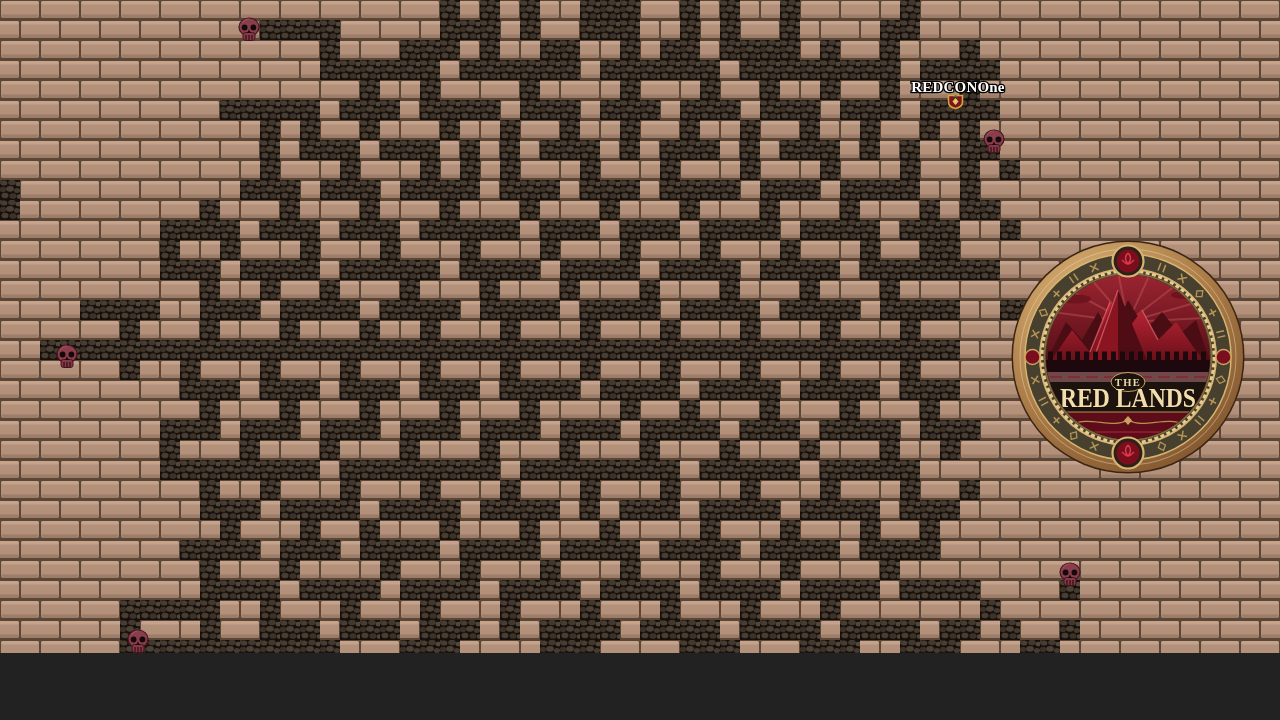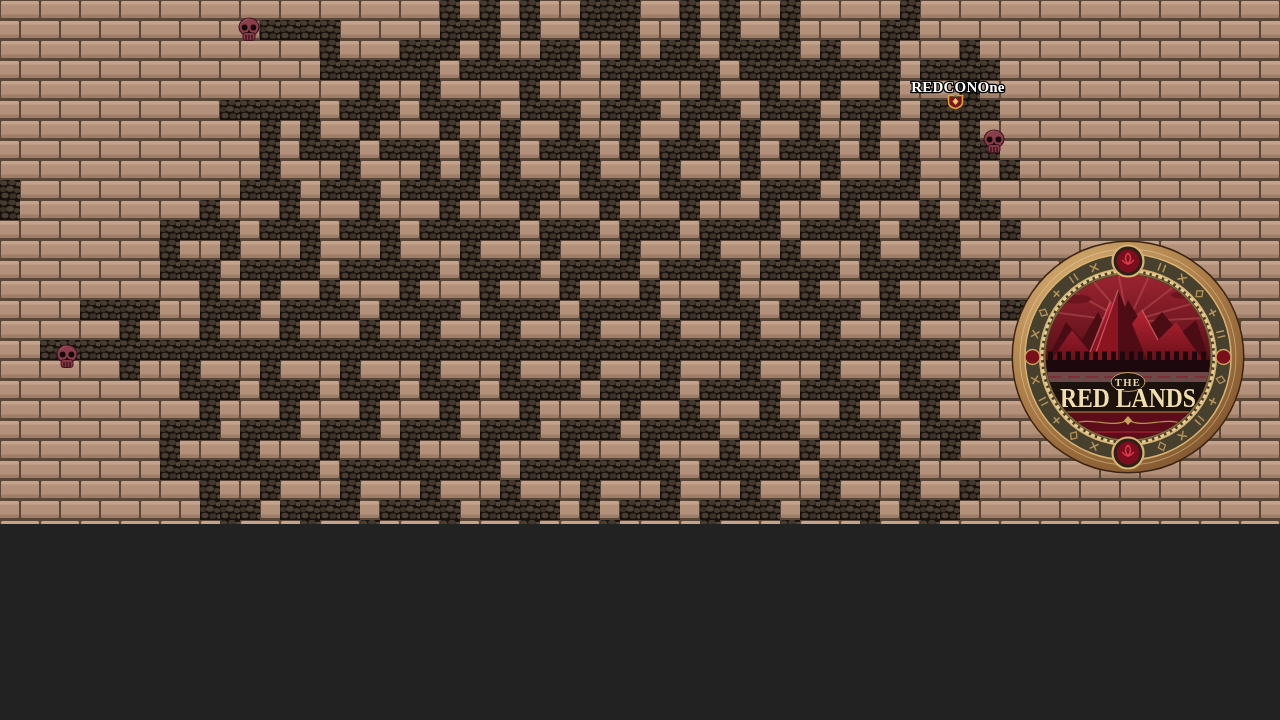--- a/index.html
+++ b/index.html
@@ -1,16 +1,16 @@
 <!DOCTYPE html>
 <html><head>
 <meta charset="utf-8">
 <style>
   html,body{margin:0;padding:0;background:#222;}
-  .stage{position:relative;width:1280px;height:524px;overflow:hidden;
+  .stage{position:relative;width:1280px;height:653px;overflow:hidden;
          font-family:"Liberation Serif", serif;}
   svg{display:block}
   text{user-select:none}
 </style>
 </head>
 <body>
 
 <div class="stage">
 <svg width="1280" height="720" viewBox="0 0 1280 720" xmlns="http://www.w3.org/2000/svg">
   <defs>

